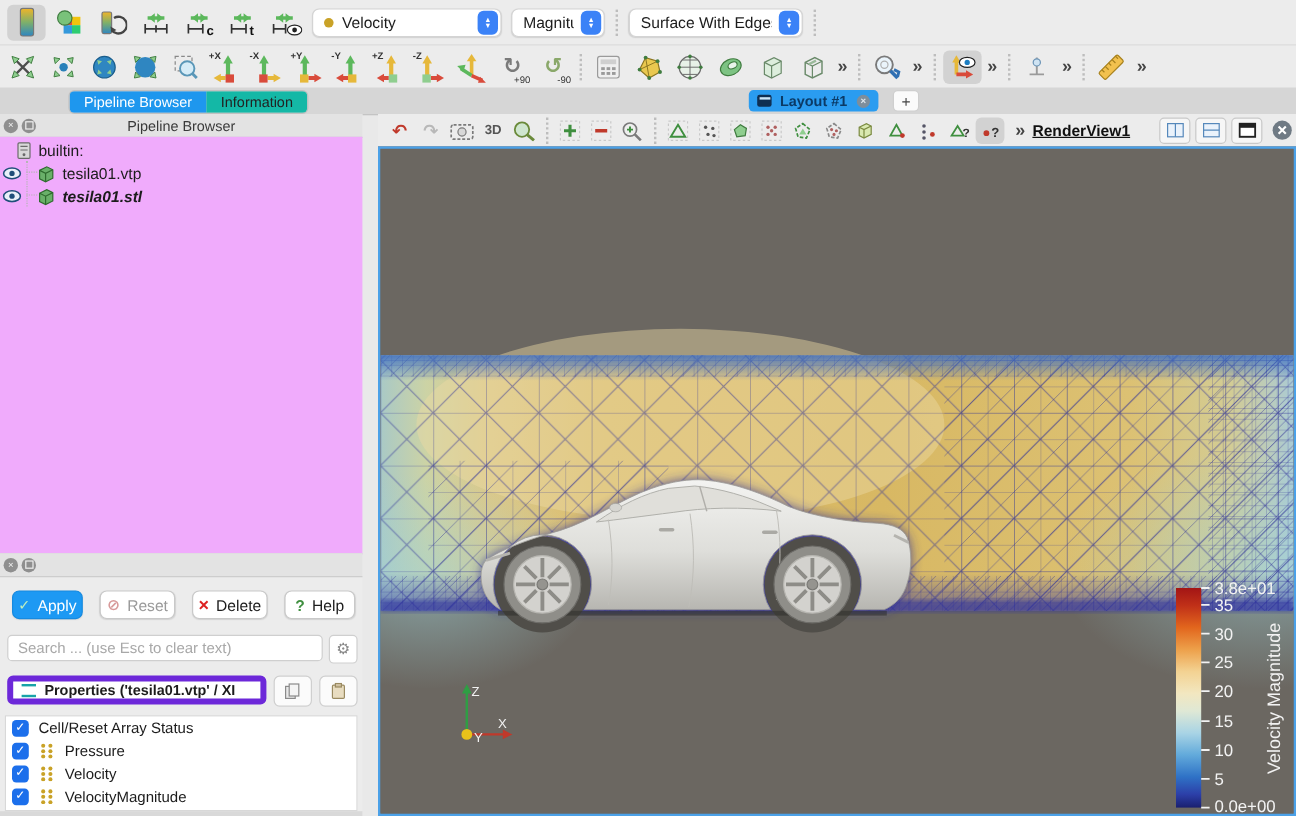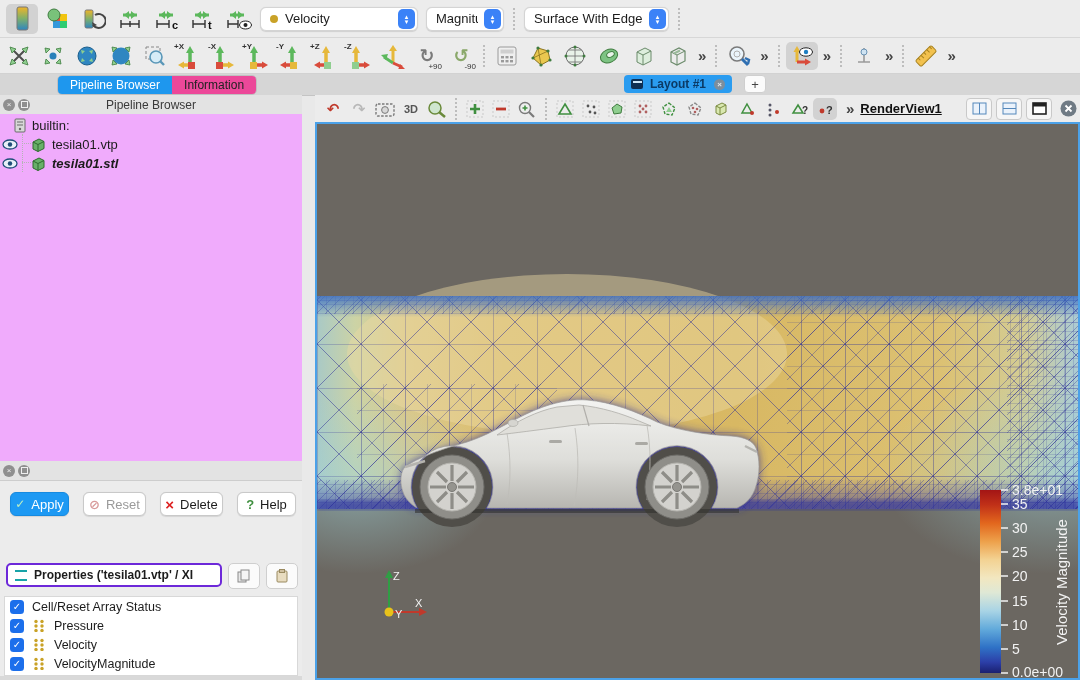--- a/index.html
+++ b/index.html
@@ -24,21 +24,21 @@
            height:24px;padding-left:9px;box-sizing:border-box;margin:0 4px;box-shadow:0 0.5px 1px rgba(0,0,0,.12);}
   .mselect .lbl{flex:1;overflow:hidden;white-space:nowrap;font-size:13px;color:#1c1c1c;}
   .mselect .chev{width:17px;height:20px;background:#3b82f7;border-radius:5px;margin:0 2px 0 6px;color:#fff;
                  display:flex;flex-direction:column;align-items:center;justify-content:center;flex:0 0 auto;}
   .mselect .chev span{font-size:7px;line-height:5px;}
   .dotpt{width:8px;height:8px;border-radius:50%;background:#c9a227;margin-right:7px;flex:0 0 auto;}
   
   #tabsrow{height:21px;background:#d6d6d6;border-bottom:1px solid #c4c4c4;position:relative;}
   .ptabs{position:absolute;left:57px;top:1px;display:flex;height:18px;border-radius:5px;overflow:hidden;
          border:1px solid #c0c0c0;font-size:12px;}
-  .ptab{padding:0 12px;display:flex;align-items:center;background:#ec4899;color:#222;}
+  .ptab{padding:0 12px;display:flex;align-items:center;background:#14b8a6;color:#222;}
   .ptab.active{background:#1e97ee;color:#fff;}
   .ltab{position:absolute;left:624px;top:1px;height:18px;background:#2a9cf0;border-radius:4px;display:flex;
         align-items:center;padding:0 7px;color:#0b3a66;font-size:12px;font-weight:700;}
   .ltab .winico{width:12px;height:10px;background:#0f2f52;border-radius:2px;margin-right:7px;position:relative;}
   .ltab .winico:before{content:"";position:absolute;left:1.5px;top:1.5px;right:1.5px;height:2.5px;background:#cde6f8;}
   .ltab .closedot{width:11px;height:11px;border-radius:50%;background:#7d8e9c;margin-left:8px;color:#dfe8ef;
                   font-size:8px;display:flex;align-items:center;justify-content:center;}
   .addtab{position:absolute;left:744px;top:1px;height:18px;width:22px;background:#fbfbfb;border-radius:4px;
           display:flex;align-items:center;justify-content:center;color:#444;font-size:13px;border:1px solid #cfcfcf;box-sizing:border-box;}
   
@@ -61,21 +61,21 @@
   .pbtn.apply{background:#1d99f3;border-color:#168ae0;color:#fff;width:58px;}
   .pbtn.reset{color:#9a9a9a;width:62px;}
   .pbtn.del{width:62px;} .pbtn.help{width:58px;}
   #searchrow{position:absolute;top:434px;left:6px;right:4px;display:flex;gap:5px;}
   #searchrow input{flex:1;height:20px;border:1px solid #cfcfcf;border-radius:4px;padding:0 8px;font-size:12.5px;
                    color:#333;background:#fff;outline:none;font-family:inherit;}
   #searchrow input::placeholder{color:#a8a8a8;}
   .gearbtn{width:22px;height:22px;border:1px solid #cfcfcf;border-radius:4px;background:#fff;display:flex;
            align-items:center;justify-content:center;color:#888;font-size:13px;}
   #hdrrow{position:absolute;top:468px;left:6px;right:4px;display:flex;gap:6px;}
-  .hdrbtn{flex:1;height:24px;border:2px solid #6d28d9;border-radius:5px;background:#fff;display:flex;align-items:center;
+  .hdrbtn{flex:1;height:24px;border:5px solid #6d28d9;border-radius:5px;background:#fff;display:flex;align-items:center;
           padding:0 7px;font-weight:700;font-size:12px;overflow:hidden;white-space:nowrap;box-sizing:border-box;}
   .teal{width:12px;height:7px;border-top:2.5px solid #18a3a8;border-bottom:2.5px solid #18a3a8;margin-right:7px;flex:0 0 auto;}
   .minibtn{width:30px;height:24px;border:1px solid #cfcfcf;border-radius:5px;background:#fbfbfb;display:flex;
            align-items:center;justify-content:center;}
   #checks{position:absolute;top:501px;left:4px;right:4px;height:78px;background:#fff;border:1px solid #d8d8d8;}
   .crow{display:flex;align-items:center;height:19px;padding-left:5px;gap:8px;font-size:12.5px;}
   .cb{width:14px;height:14px;border-radius:3.5px;background:#1c6feb;color:#fff;font-size:10px;display:flex;
       align-items:center;justify-content:center;flex:0 0 auto;}
   #bstrip{position:absolute;bottom:0;left:0;right:0;height:4px;background:#d9d9d9;}
   
@@ -464,20 +464,24 @@
       <span>Reset</span>
       </span>
     <span class="pbtn del">
       <span class="glyph" style="color:#d22;font-size:15px">×</span>
       <span>Delete</span>
       </span>
     <span class="pbtn help">
       <span class="glyph" style="color:#3f8f3f;font-size:13px">?</span>
       <span>Help</span>
       </span>
+  </div>
+  <div id="searchrow">
+    <input type="text" placeholder="Search ... (use Esc to clear text)" style="">
+    <span class="gearbtn">⚙</span>
   </div>
   <div id="hdrrow">
     <span class="hdrbtn">
       <span class="teal"></span>
       <span>Properties ('tesila01.vtp' / XI</span>
       </span>
     <span class="minibtn">
       <svg width="14" height="14">
         <rect x="1" y="3" width="8" height="10" fill="#e8e8e8" stroke="#8a8a8a"></rect>
         <rect x="4" y="1" width="8" height="10" fill="#f5f5f5" stroke="#8a8a8a"></rect>

